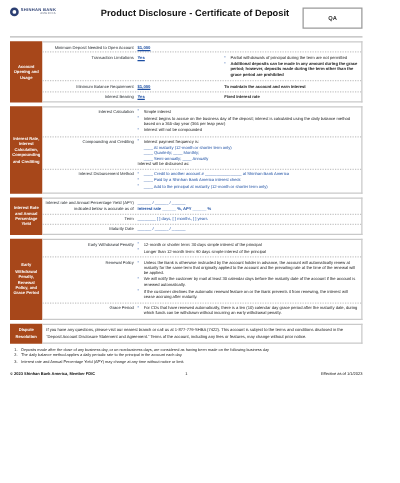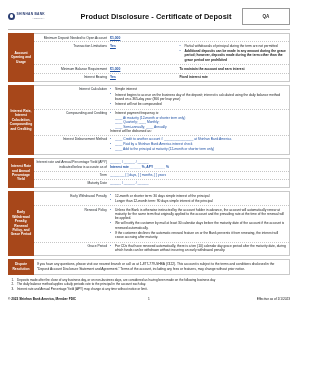--- a/index.html
+++ b/index.html
@@ -2,21 +2,21 @@
 <html><head>
 <meta charset="utf-8">
 <style>
   html,body{margin:0;padding:0;background:#ffffff;}
   body{width:298px;height:386px;overflow:hidden;
        font-family:"Liberation Sans","DejaVu Sans",sans-serif;
        color:#1a1a1a;-webkit-font-smoothing:none;}
   .page{position:relative;width:298px;height:386px;background:#fff;}
 
   
-  .header{display:flex;align-items:center;height:26px;padding:6px 8px 0 8px;box-sizing:border-box;}
+  .header{display:flex;align-items:flex-start;height:26px;padding:6px 8px 0 8px;box-sizing:border-box;}
   .logo-wrap{display:flex;align-items:center;gap:1.5px;width:62px;flex:0 0 auto;}
   .logo-mark{width:7px;height:7px;border-radius:50%;background:#2b3e72;position:relative;flex:0 0 auto;}
   .logo-mark::after{content:"";position:absolute;left:1.6px;top:1.6px;width:3.8px;height:3.8px;
       border-radius:50%;background:#fff;}
   .logo-txt{line-height:1;}
   .logo-name{font-size:3.3px;font-weight:bold;letter-spacing:.25px;color:#2b3e72;white-space:nowrap;}
   .logo-sub{font-size:2.2px;letter-spacing:.4px;color:#6b7488;text-align:right;margin-top:.5px;}
   .doc-title{flex:1;text-align:center;font-size:7.4px;font-weight:bold;color:#111;letter-spacing:.05px;}
   .qa-box{width:46px;height:15px;border:1px solid #9a9a9a;background:#fff;display:flex;
       align-items:center;justify-content:center;font-size:4.6px;font-weight:bold;color:#333;flex:0 0 auto;}

